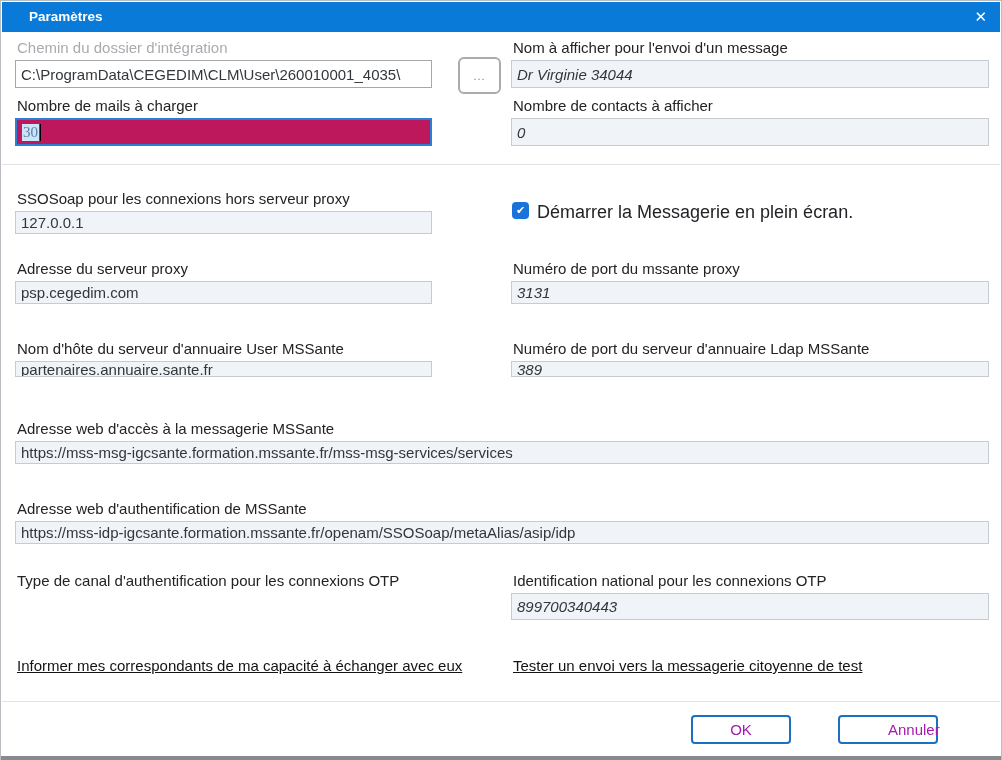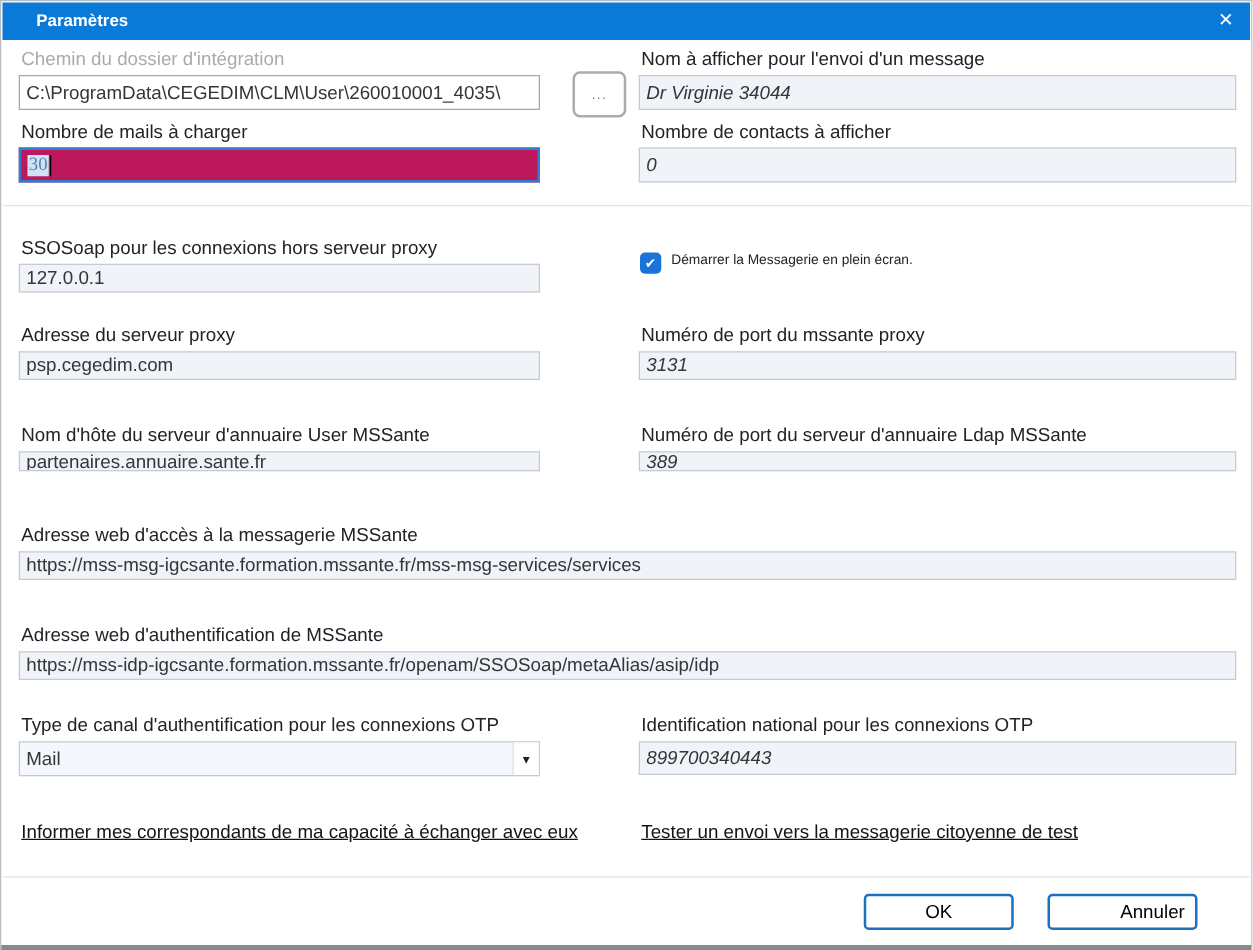--- a/index.html
+++ b/index.html
@@ -48,40 +48,40 @@
     color:#8a7b6a; font-size:11px; letter-spacing:1px;
     display:flex; align-items:center; justify-content:center; cursor:pointer;
   }
   .divider { position:absolute; left:1px; right:1px; height:1px; background:#e2e3e5; }
   .checkbox {
     position:absolute; left:511px; top:201px; width:17px; height:17px;
     background:#1a73d8; border-radius:4px; color:#fff;
     display:flex; align-items:center; justify-content:center;
     font-size:11px; cursor:pointer;
   }
-  .cb-label { position:absolute; left:536px; top:201px; font-size:11px; color:#222326; }
+  .cb-label { position:absolute; left:536px; top:201px; font-size:18px; color:#222326; }
   .dropdown {
     position:absolute; left:14px; top:592px; width:417px; height:28px;
     background:#f4f7fb; border:1px solid #c6cbd2;
     display:flex; align-items:center; font-size:15px; color:#33373b; cursor:pointer;
   }
   .dd-text { flex:1; padding-left:5px; }
   .dd-arrow {
     width:21px; height:100%; background:#ffffff; border-left:1px solid #dadde1;
     display:flex; align-items:center; justify-content:center;
     font-size:11px; color:#222;
   }
   .link {
     position:absolute; font-size:15px; color:#121314;
     text-decoration:underline; cursor:pointer; white-space:nowrap;
   }
   .btn {
-    position:absolute; top:714px; height:29px; width:120px;
+    position:absolute; top:714px; height:29px; width:100px;
     background:#ffffff; border:2px solid #1d6fc0; border-radius:4px;
-    color:#000000; font-size:15px; cursor:pointer;
+    color:#a21caf; font-size:15px; cursor:pointer;
     font-family:"Liberation Sans","DejaVu Sans",sans-serif;
   }
   .bottom-edge {
     position:absolute; left:0; right:0; bottom:0; height:4px; background:#888b8e;
   }
   
   .colL { left:16px; }  .colR { left:512px; }
   .inpL { left:14px; width:417px; }  .inpR { left:510px; width:478px;font-style:italic; }
   .full { left:14px; width:974px; }
   .r1l { top:38px; }  .r1i { top:59px; height:28px; }
@@ -141,24 +141,20 @@
   <div class="lbl colR r5l">Numéro de port du serveur d'annuaire Ldap MSSante</div>
   <input class="inp inpR r5i" readonly="" value="389" style="">
 
   <div class="lbl colL r6l">Adresse web d'accès à la messagerie MSSante</div>
   <input class="inp full r6i" readonly="" value="https://mss-msg-igcsante.formation.mssante.fr/mss-msg-services/services" style="">
 
   <div class="lbl colL r7l">Adresse web d'authentification de MSSante</div>
   <input class="inp full r7i" readonly="" value="https://mss-idp-igcsante.formation.mssante.fr/openam/SSOSoap/metaAlias/asip/idp" style="">
 
   <div class="lbl colL r8l">Type de canal d'authentification pour les connexions OTP</div>
-  <div class="dropdown">
-    <span class="dd-text">Mail</span>
-    <span class="dd-arrow">▾</span>
-  </div>
 
   <div class="lbl colR r8l">Identification national pour les connexions OTP</div>
   <input class="inp inpR r8i" readonly="" value="899700340443" style="">
 
   <a class="link colL" style="top:656px;">Informer mes correspondants de ma capacité à échanger avec eux</a>
   <a class="link colR" style="top:656px;">Tester un envoi vers la messagerie citoyenne de test</a>
 
   <div class="divider" style="top:700px;"></div>
 
   <button class="btn" style="left:690px;">OK</button>

